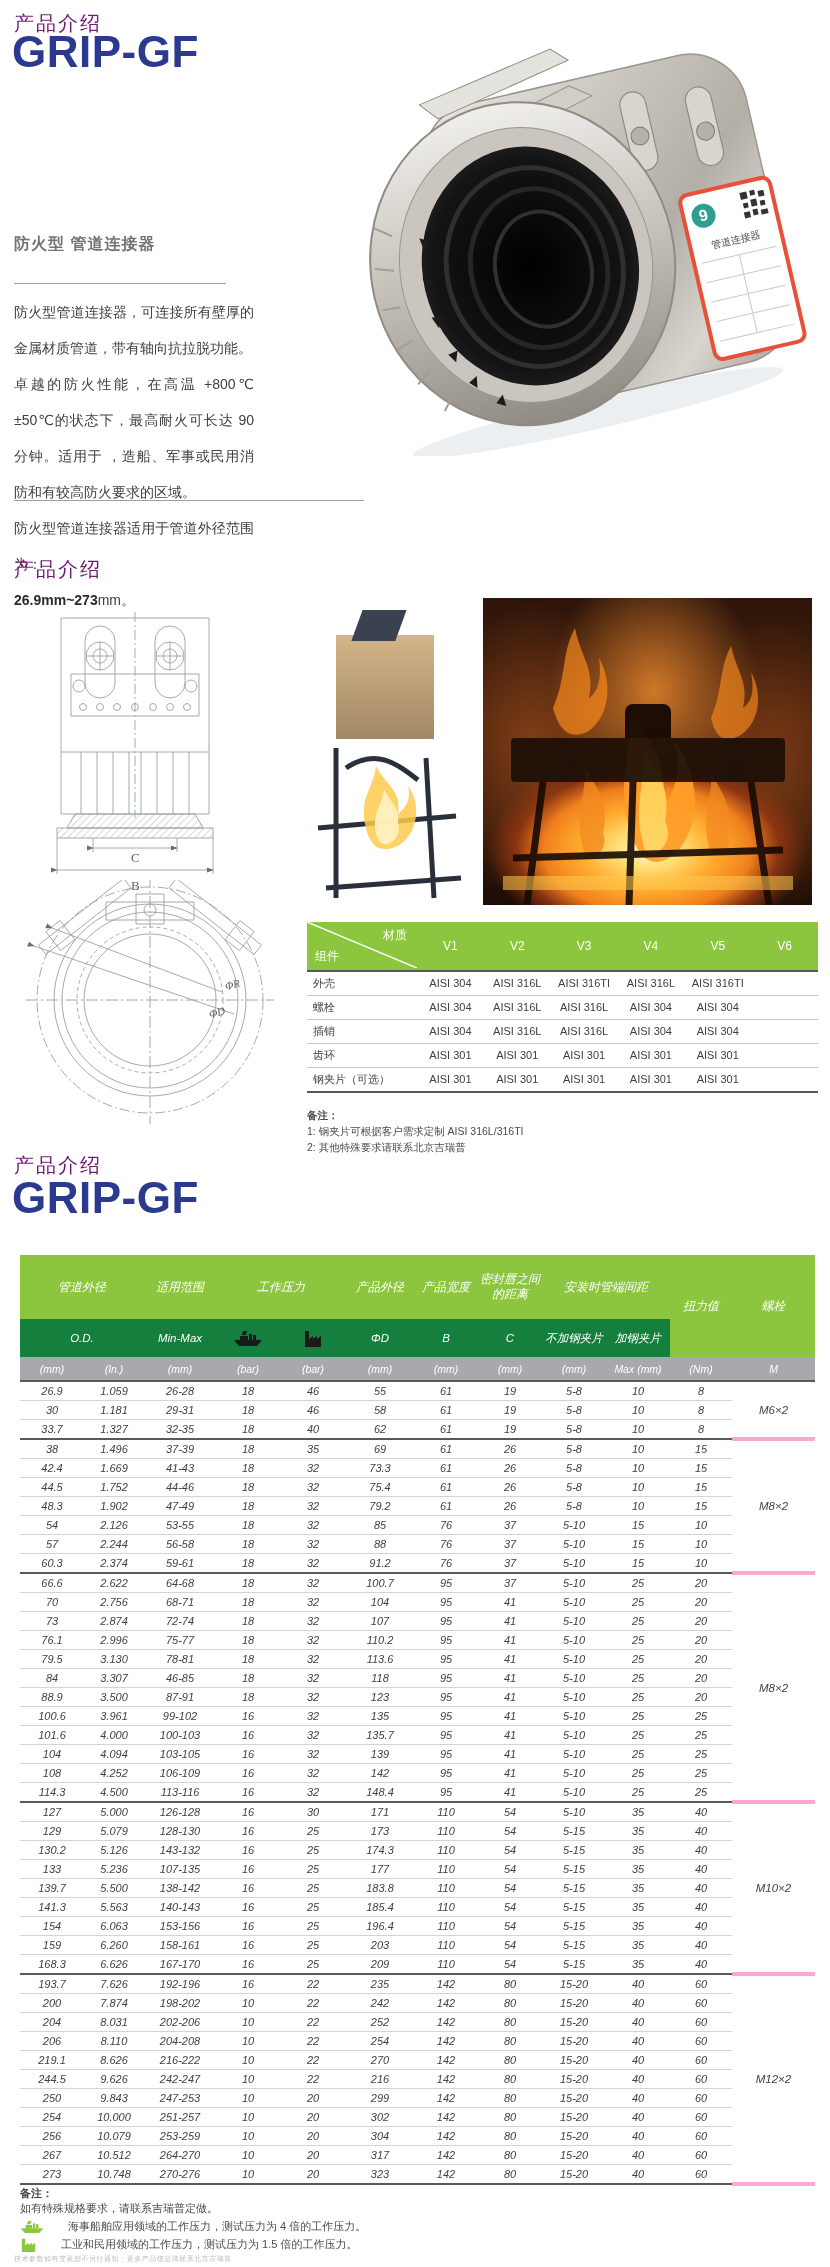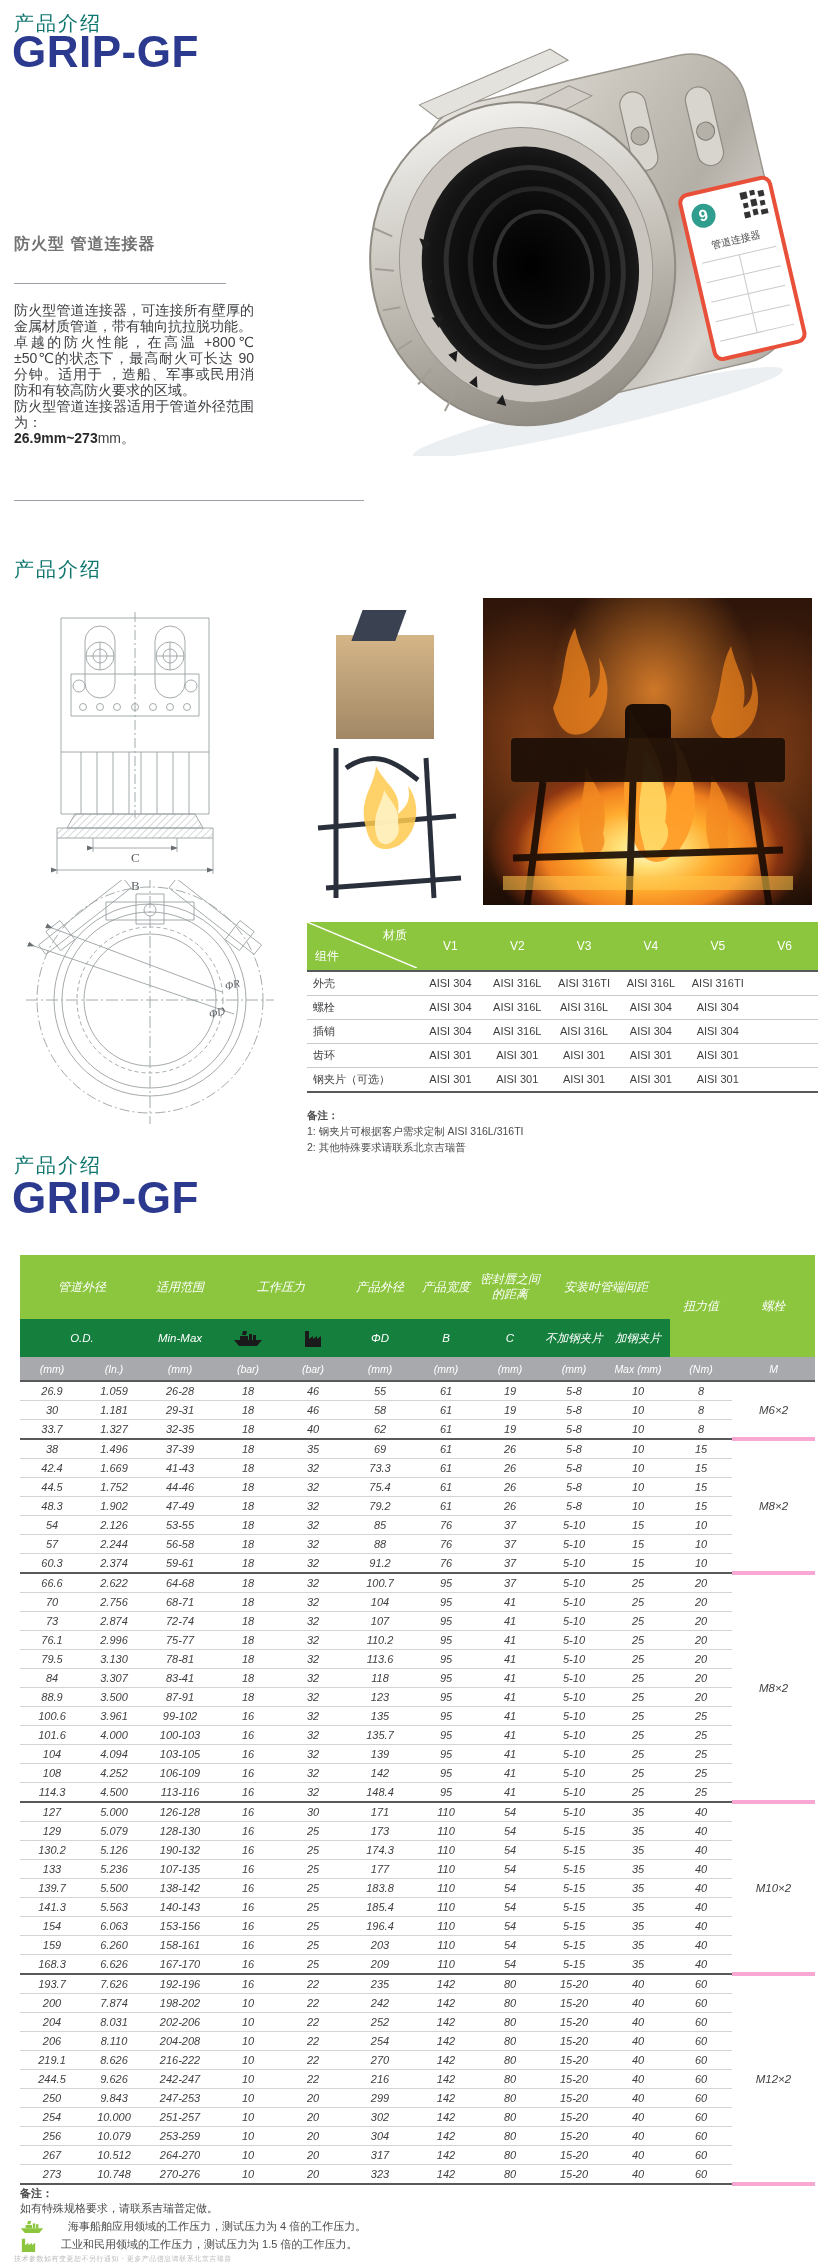--- a/index.html
+++ b/index.html
@@ -1,24 +1,24 @@
 <!DOCTYPE html>
 <html><head>
 <meta charset="utf-8">
 <style>
   html,body{margin:0;padding:0;background:#ffffff;}
   .page{position:relative;width:830px;height:2267px;background:#fff;overflow:hidden;
         font-family:"Liberation Sans","DejaVu Sans",sans-serif;color:#3d3d3d;}
   .abs{position:absolute;}
   
-  .kicker{font-size:20px;color:#0f766e;letter-spacing:2px;}
+  .kicker{font-size:20px;color:#701a75;letter-spacing:2px;}
   .brand{font-size:44px;font-weight:800;color:#2b3a8f;letter-spacing:0.5px;line-height:1;}
   .sub-heading{font-size:16px;font-weight:800;color:#737373;letter-spacing:1px;}
   .rule{height:1px;background:#9aa0a6;}
-  .body-text{font-size:14px;line-height:16px;text-align:justify;color:#3f4043;margin-top:8px;}
+  .body-text{font-size:14px;line-height:36px;text-align:justify;color:#3f4043;}
   .body-text p{margin:0;}
   .range-line{font-size:14px;color:#3f4043;}
   .range-line b{color:#2a2a2c;}
   
   .photo{position:absolute;overflow:hidden;}
   
   table{border-collapse:collapse;}
   .mat-table{width:511px;font-size:11px;color:#3f4043;table-layout:fixed;}
   .mat-table thead th{background:#8cc63e;color:#fff;font-weight:normal;height:46px;font-size:12px;position:relative;}
   .mat-table td{border-bottom:1px solid #c8cacc;text-align:center;padding:5px 2px;line-height:13px;}
@@ -675,21 +675,21 @@
             <td>113.6</td>
             <td>95</td>
             <td>41</td>
             <td>5-10</td>
             <td>25</td>
             <td>20</td>
           </tr>
           <tr>
             <td>84</td>
             <td>3.307</td>
-            <td>83-41</td>
+            <td>46-85</td>
             <td>18</td>
             <td>32</td>
             <td>118</td>
             <td>95</td>
             <td>41</td>
             <td>5-10</td>
             <td>25</td>
             <td>20</td>
           </tr>
           <tr>
@@ -793,21 +793,21 @@
             <td>173</td>
             <td>110</td>
             <td>54</td>
             <td>5-15</td>
             <td>35</td>
             <td>40</td>
           </tr>
           <tr>
             <td>130.2</td>
             <td>5.126</td>
-            <td>190-132</td>
+            <td>143-132</td>
             <td>16</td>
             <td>25</td>
             <td>174.3</td>
             <td>110</td>
             <td>54</td>
             <td>5-15</td>
             <td>35</td>
             <td>40</td>
           </tr>
           <tr>

